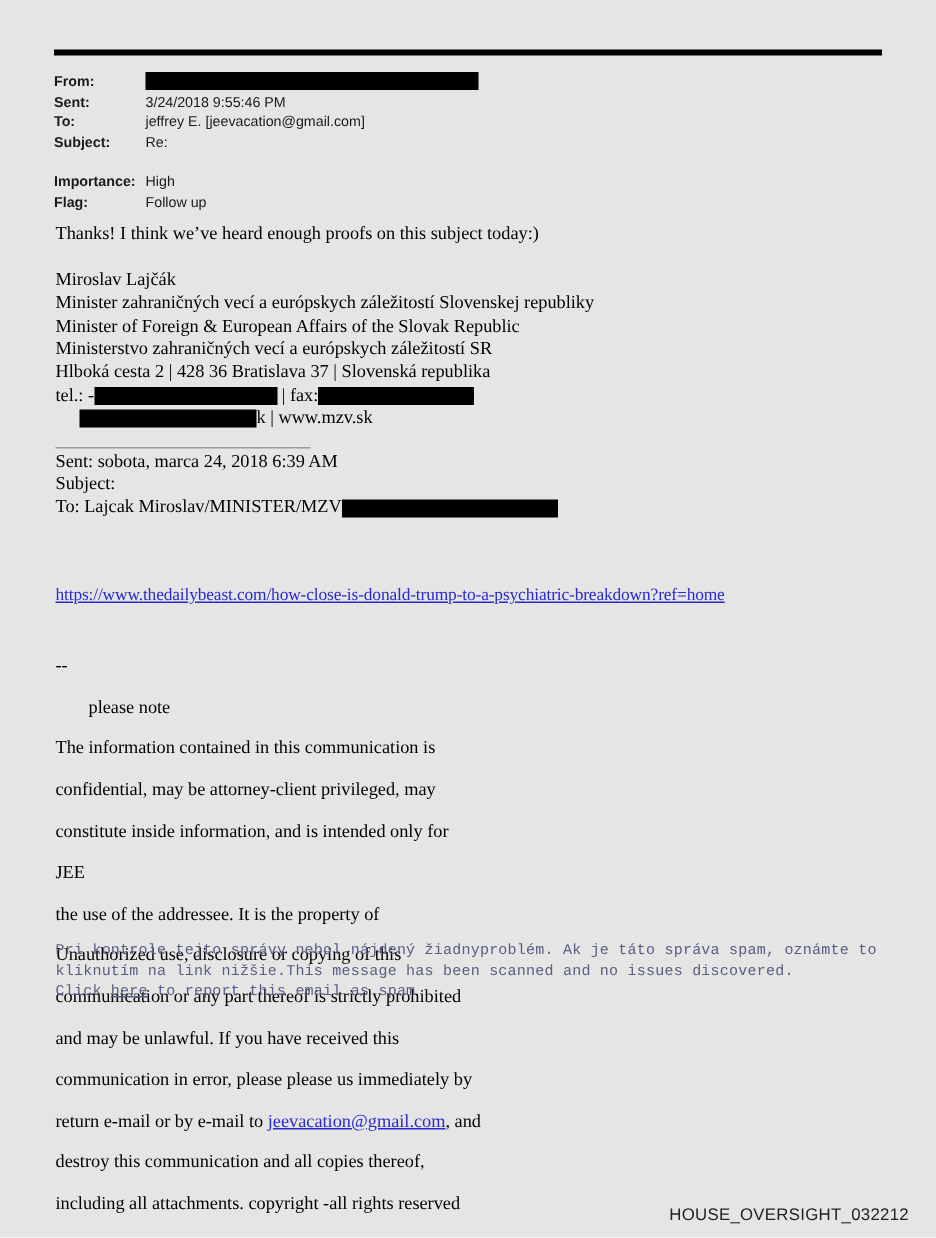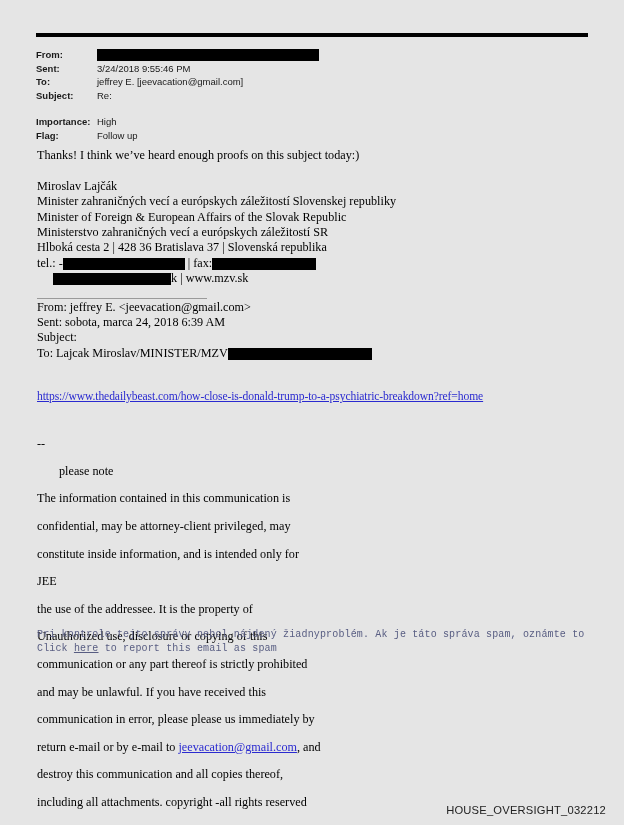--- a/index.html
+++ b/index.html
@@ -206,21 +206,20 @@
     <p class="tel-row">
       <span>tel.: -</span><span class="redact redact-tel"></span>&nbsp;<span>| fax:</span><span class="redact redact-fax"></span>
     </p>
 
     <p class="mail-row">
       <span class="redact redact-mail"></span><span>k | www.mzv.sk</span>
     </p>
 
     <div class="fwd-sep"></div>
 
-    <p>From: jeffrey E. &lt;jeevacation@gmail.com&gt;</p>
     <p>Sent: sobota, marca 24, 2018 6:39 AM</p>
     <p>Subject:</p>
     <p><span>To: Lajcak Miroslav/MINISTER/MZV</span><span class="redact redact-to"></span></p>
 
   </div>
 
   <div class="url-line">
     <a class="link" href="#">https://www.thedailybeast.com/how-close-is-donald-trump-to-a-psychiatric-breakdown?ref=home</a>
   </div>
 
@@ -236,18 +235,19 @@
     <p>communication or any part thereof is strictly prohibited</p>
     <p>and may be unlawful. If you have received this</p>
     <p>communication in error, please please us immediately by</p>
     <p><span>return e-mail or by e-mail to </span><a class="link" href="#">jeevacation@gmail.com</a><span>, and</span></p>
     <p>destroy this communication and all copies thereof,</p>
     <p>including all attachments. copyright -all rights reserved</p>
   </div>
 
   <div class="spam">
     <div>Pri kontrole tejto správy nebol nájdený žiadnyproblém. Ak je táto správa spam, oznámte to</div>
+    <div>kliknutím na link nižšie.This message has been scanned and no issues discovered.</div>
     <div><span>Click </span><u>here</u><span> to report this email as spam</span></div>
   </div>
 
   <div class="bates">HOUSE_OVERSIGHT_032212</div>
 
 </div>
 
 </body></html>

